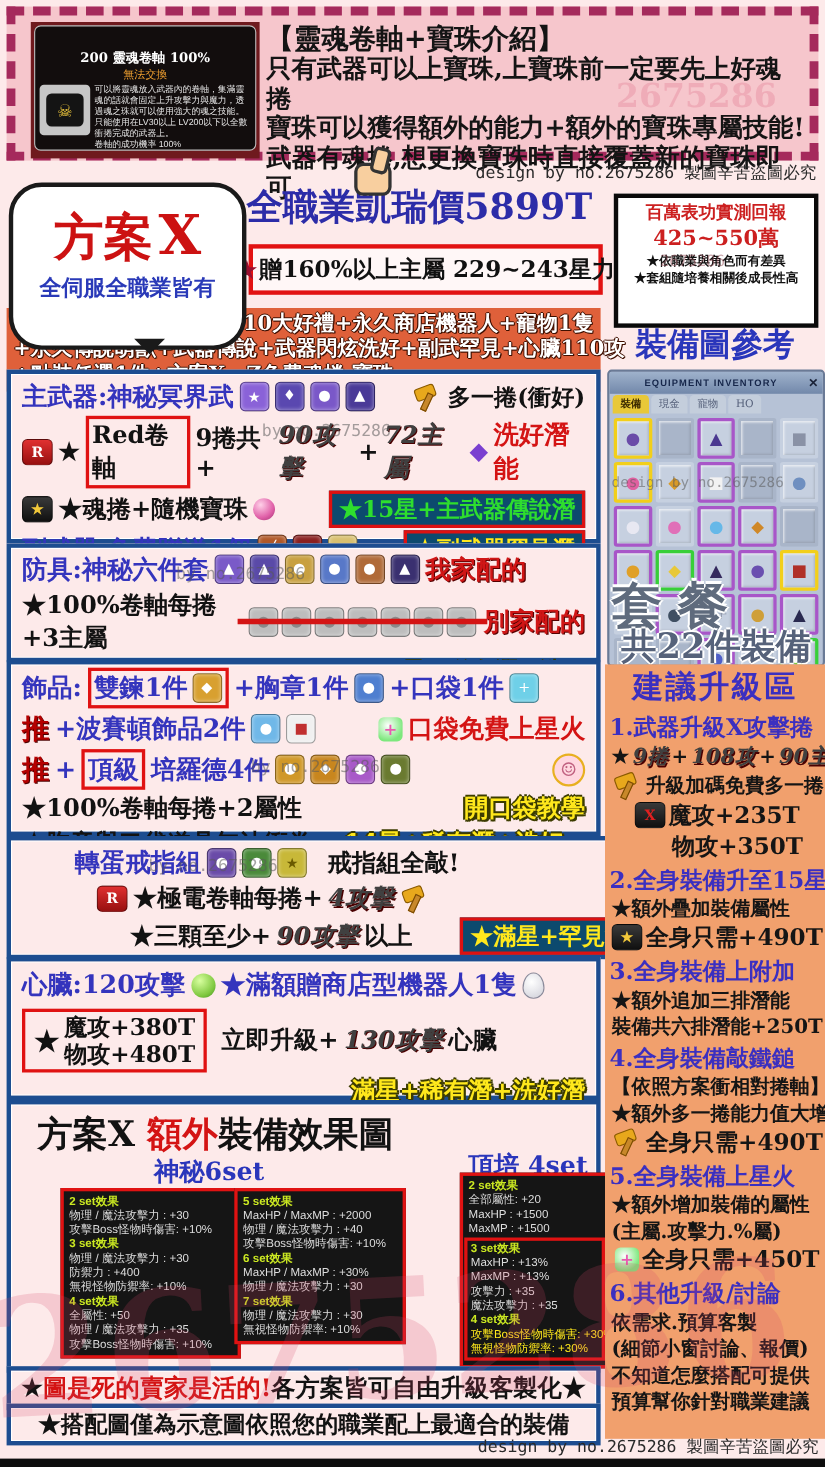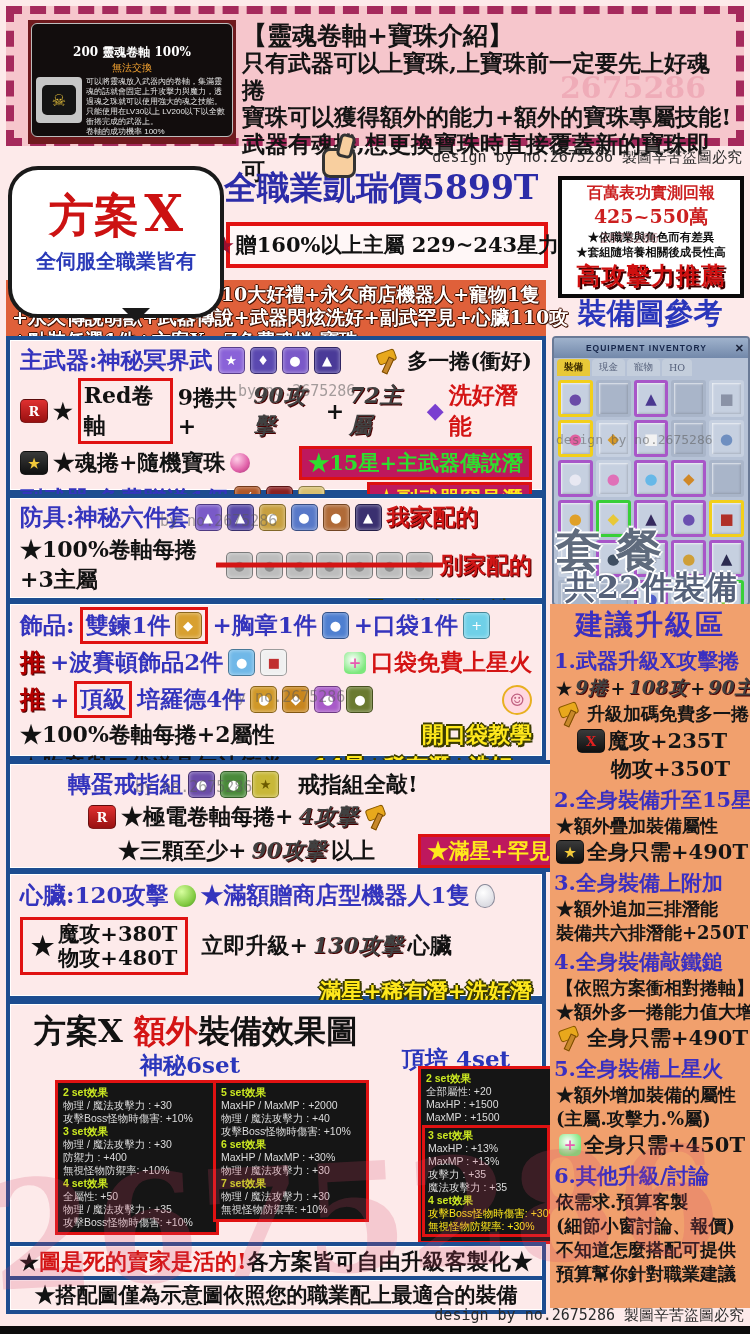--- a/index.html
+++ b/index.html
@@ -10,21 +10,21 @@
   .spacer{flex:1;}
   .b{font-weight:bold;} .t21{font-size:21px;} .t22{font-size:22px;} .t23{font-size:23px;}
   .blue{color:#3434bd;font-weight:bold;}
   .black{color:#121212;}
   .redtx{color:#d41414;font-weight:bold;}
   .rout{color:#d01616;font-weight:900;text-shadow:1px 1px 0 #550000;}
   .rnum{color:#404040;font-weight:900;text-shadow:1px 1px 0 #4a0000;font-style:italic;}
   .ytx{color:#ffe81c;font-weight:bold;
        text-shadow:-2px 0 0 #3c3c00,2px 0 0 #3c3c00,0 -2px 0 #3c3c00,0 2px 0 #3c3c00,2px 2px 0 #3c3c00;}
   .rboxed{border:3px solid #e01212;padding:0 3px;}
-  .badge{background:#be185d;border:3px solid #dd1111;padding:0 6px;font-weight:bold;font-size:21px;white-space:nowrap;}
+  .badge{background:#0c4a6e;border:3px solid #dd1111;padding:0 6px;font-weight:bold;font-size:21px;white-space:nowrap;}
   .badge.green{color:#2ede2e;} .badge.yellow{color:#ffe81c;}
   .stamp{color:#b40000;font-weight:900;font-size:25px;text-shadow:1px 1px 0 #4a0000;}
   
   .banner{left:6px;top:6px;width:722px;height:124px;background:#f6c6cc;border:8px dashed #a52a5c;}
   .ttcard{position:absolute;left:14px;top:6px;width:202px;height:118px;background:#6f1a1e;padding:3px;}
   .ttin{background:#120d0d;border:1px solid #bdbdbd;border-radius:6px;height:112px;text-align:center;overflow:hidden;}
   .tttitle{color:#fff;font-size:12px;font-weight:bold;padding-top:20px;}
   .tttrade{color:#f0a030;font-size:10px;}
   .ttbody{display:flex;gap:4px;padding:2px 4px;text-align:left;}
   .tticon{width:46px;height:46px;background:#c6c6c6;border-radius:4px;flex:none;display:flex;align-items:center;justify-content:center;}
@@ -168,21 +168,20 @@
   <div class="abs bonus">
     <span class="star">★</span>
     <span>贈160%以上主屬 229~243星力</span>
   </div>
 
   <div class="abs report">
     <div class="rep1">百萬表功實測回報</div>
     <div class="rep2">425~550萬</div>
     <div class="rep3">★依職業與角色而有差異</div>
     <div class="rep3">★套組隨培養相關後成長性高</div>
-    <div class="rep5">高攻擊力推薦</div>
   </div>
 
   <div class="abs gift">
     <div>額外好禮★贈10E楓幣+10大好禮+永久商店機器人+寵物1隻</div>
     <div>+永久傳說萌獸+武器傳說+武器閃炫洗好+副武罕見+心臟110攻</div>
     <div>+點裝任選1件+方案X、Z免費魂捲.寶珠</div>
   </div>
 
   <div class="abs reftitle">裝備圖參考</div>
 
@@ -398,21 +397,21 @@
       <span class="spacer"></span>
       <span class="ytx t22">滿星+稀有潛+洗好潛</span>
     </div>
   </div>
 
   <div class="panel" style="top:1000px;height:240px;">
     <div class="fx-title">
       <span>方案X </span><span class="red">額外</span><span>裝備效果圖</span>
     </div>
     <div class="fx-sub" style="left:130px;top:46px;">神秘6set</div>
-    <div class="fx-sub" style="left:392px;top:40px;">頂培 4set</div>
+    <div class="fx-sub" style="left:416px;top:40px;">頂培 4set</div>
     <div class="tt" style="left:45px;top:76px;width:148px;">
         <div class="h">2 set效果</div>
         <div class="s">物理 / 魔法攻擊力 : +30</div>
         <div class="s">攻擊Boss怪物時傷害: +10%</div>
         <div class="h">3 set效果</div>
         <div class="s">物理 / 魔法攻擊力 : +30</div>
         <div class="s">防禦力 : +400</div>
         <div class="s">無視怪物防禦率: +10%</div>
         <div class="h">4 set效果</div>
         <div class="s">全屬性: +50</div>

